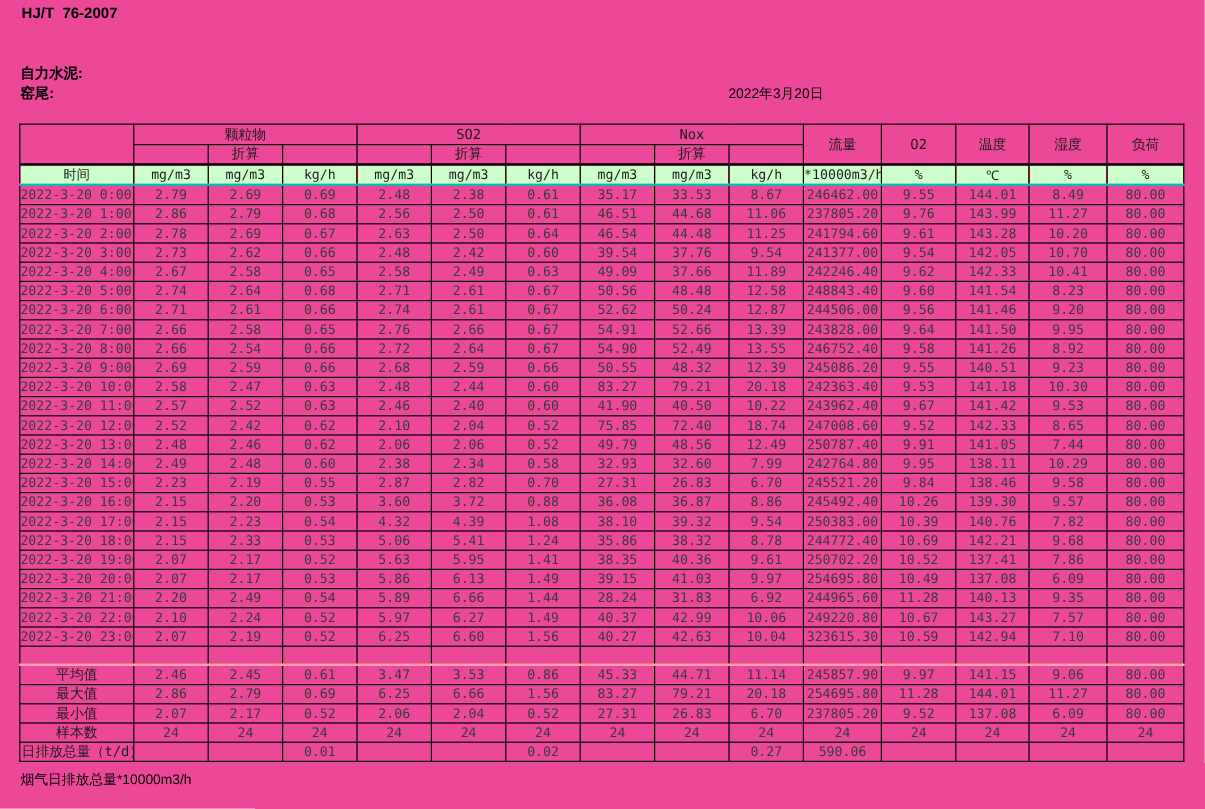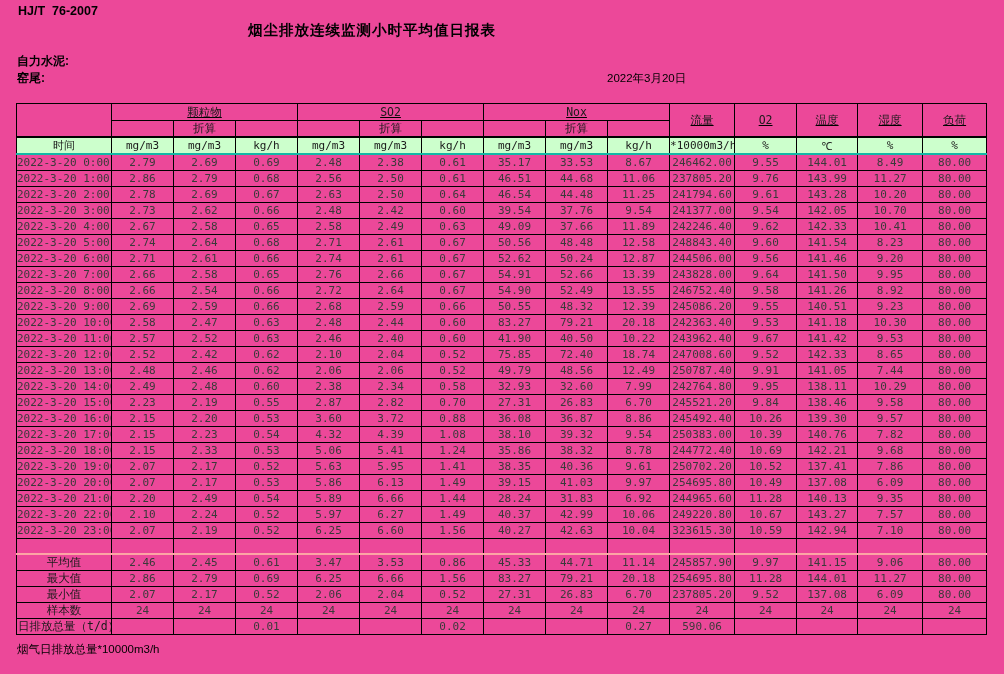--- a/index.html
+++ b/index.html
@@ -39,21 +39,21 @@
     border-collapse: collapse; table-layout: fixed;
     width: 970px;
     font-family: "DejaVu Sans Mono", "Liberation Sans", sans-serif;
   }
   table.report th, table.report td {
     border: 1px solid #000;
     font-weight: normal;
     overflow: hidden; white-space: nowrap;
     padding: 0;
   }
-  thead tr.gr1 { height: 17px; text-decoration: underline; }
+  thead tr.gr1 { height: 17px; }
   thead tr.gr2 { height: 13px; }
   thead tr.unit-row { height: 16px; }
   thead th { font-size: 11.5px; text-align: center; color: #1a1a1a; }
   tr.unit-row th {
     background: #ccffcc;
     border-top: 2px solid #000;
     border-bottom: 2px solid #14b8a6;
     font-size: 11px;
   }
   tbody tr { height: 16px; }
@@ -70,21 +70,20 @@
     position: absolute; left: 17px; top: 698px;
     font-size: 11.5px;
   }
   .footer-unit { position: absolute; left: 168px; top: 0; }
 </style>
 </head>
 <body>
 
 <div class="page">
   <div class="std-code">HJ/T  76-2007</div>
-  <div class="report-title">烟尘排放连续监测小时平均值日报表</div>
   <div class="company-line">自力水泥:</div>
   <div class="station-line">窑尾:</div>
   <div class="report-date">2022年3月20日</div>
 
   <table class="report">
       <colgroup>
         <col style="width: 95px;">
         <col style="width: 62px;">
         <col style="width: 62px;">
         <col style="width: 62px;">

